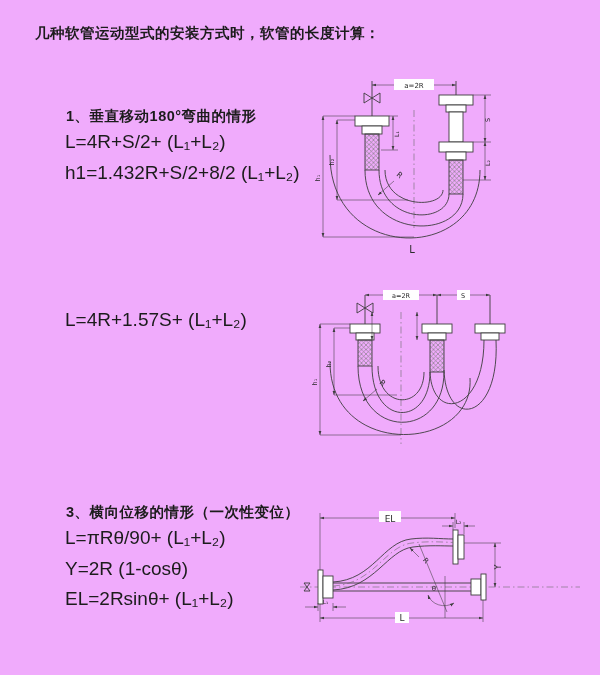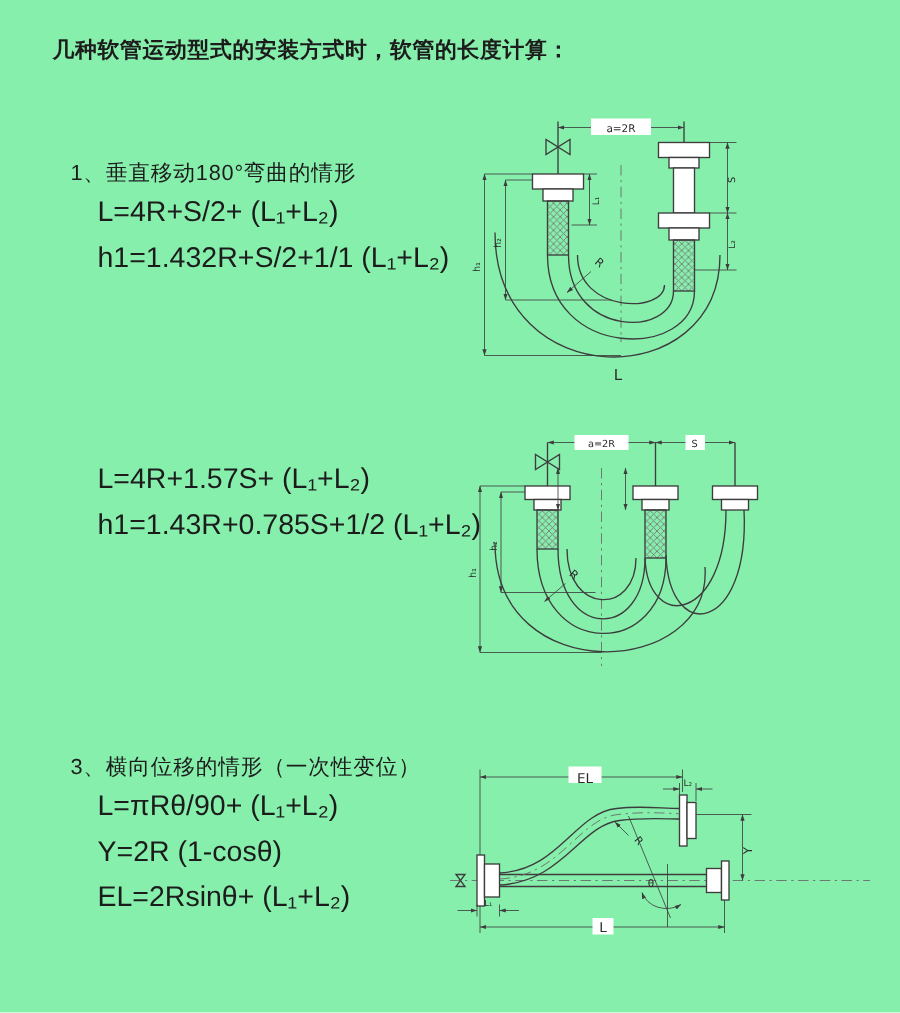--- a/index.html
+++ b/index.html
@@ -1,46 +1,45 @@
 <!DOCTYPE html>
 <html><head>
 <meta charset="utf-8">
 <style>
   html,body{margin:0;padding:0;background:#ffffff;}
-  .page{position:relative;width:600px;height:675px;background:#86efac;overflow:hidden;
+  .page{position:relative;width:600px;height:675px;background:#f0abfc;overflow:hidden;
         font-family:"Liberation Sans","DejaVu Sans",sans-serif;color:#1c1c1c;}
   .title{position:absolute;left:35px;top:24px;font-size:14.5px;font-weight:700;letter-spacing:.5px;}
   .sec{position:absolute;left:47px;width:300px;}
-  .sec .heading{font-size:14.5px;font-weight:400;line-height:22px;letter-spacing:.5px;}
+  .sec .heading{font-size:14.5px;font-weight:700;line-height:22px;letter-spacing:.5px;margin-left:19px;}
   .sec .formula{font-size:19px;line-height:30.5px;margin-left:18px;white-space:nowrap;}
   .sec .formula:first-of-type{margin-top:3px;}
   svg{position:absolute;overflow:visible;}
   svg text{font-family:"DejaVu Sans","Liberation Sans",sans-serif;fill:#2b2b2b;}
   .dln{stroke:#3d3d3d;stroke-width:0.9;fill:none;}
   .dim{stroke:#3d3d3d;stroke-width:0.55;fill:none;}
   .ctr{stroke:#6b6b6b;stroke-width:0.6;fill:none;stroke-dasharray:7 3 1.5 3;}
   .fit{fill:#ffffff;stroke:#3d3d3d;stroke-width:0.9;}
   .lbl{fill:#2b2b2b;}
 </style>
 </head>
 <body>
 
 <div class="page">
 
   <div class="title">几种软管运动型式的安装方式时，软管的长度计算：</div>
 
   <section class="sec" style="top:105px">
     <div class="heading">1、垂直移动180°弯曲的情形</div>
     <div class="formula">L=4R+S/2+ (L₁+L₂)</div>
-    <div class="formula">h1=1.432R+S/2+1/1 (L₁+L₂)</div>
+    <div class="formula">h1=1.432R+S/2+8/2 (L₁+L₂)</div>
   </section>
 
   <section class="sec" style="top:302px">
     <div class="formula">L=4R+1.57S+ (L₁+L₂)</div>
-    <div class="formula">h1=1.43R+0.785S+1/2 (L₁+L₂)</div>
   </section>
 
   <section class="sec" style="top:501px">
     <div class="heading">3、横向位移的情形（一次性变位）</div>
     <div class="formula">L=πRθ/90+ (L₁+L₂)</div>
     <div class="formula">Y=2R (1-cosθ)</div>
     <div class="formula">EL=2Rsinθ+ (L₁+L₂)</div>
   </section>
 
   <svg style="left:315px;top:68px" width="272" height="197" viewBox="0 0 272 197">

